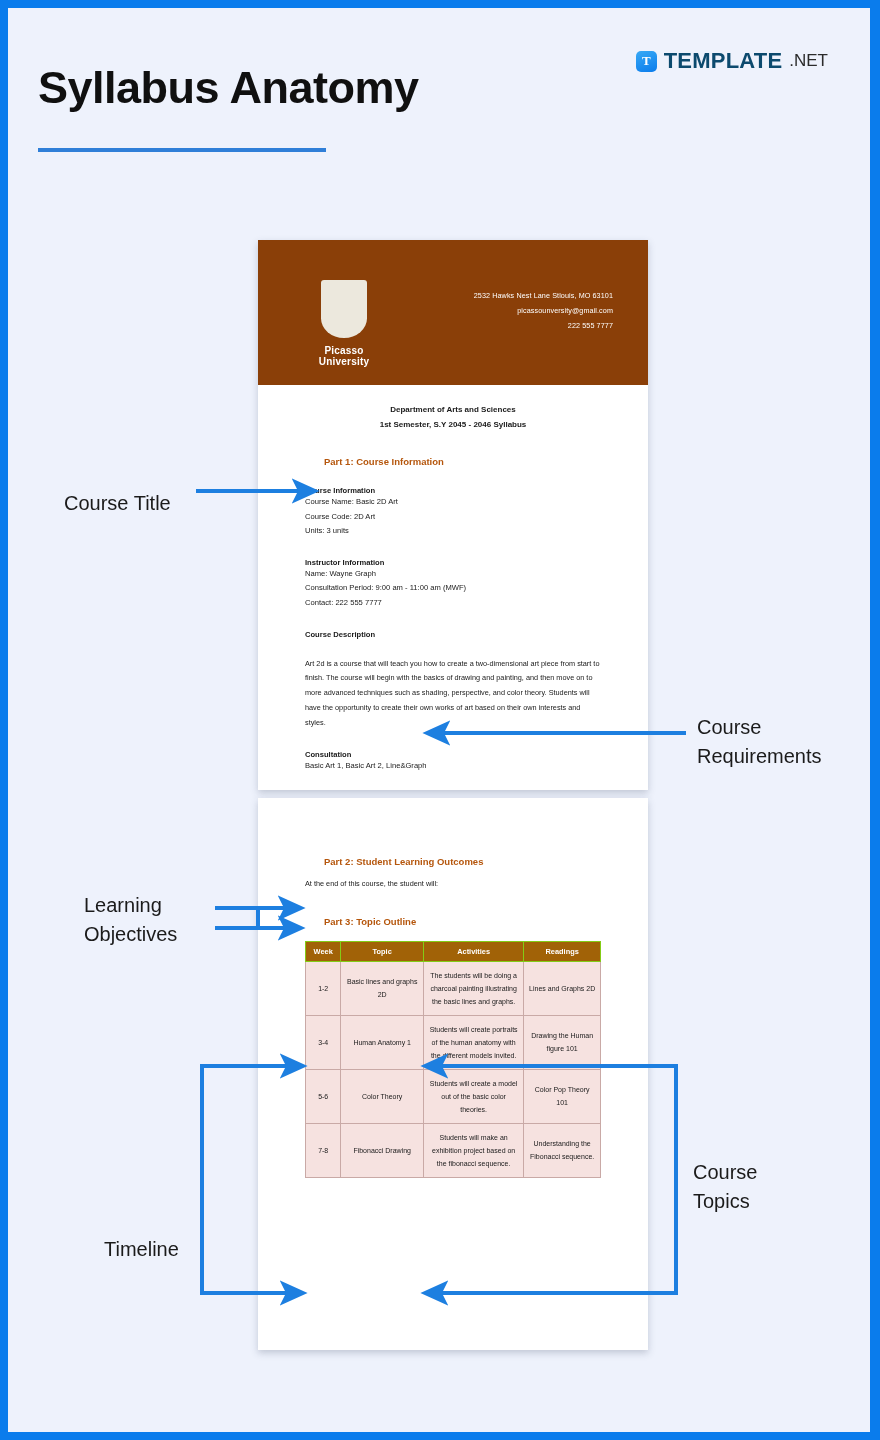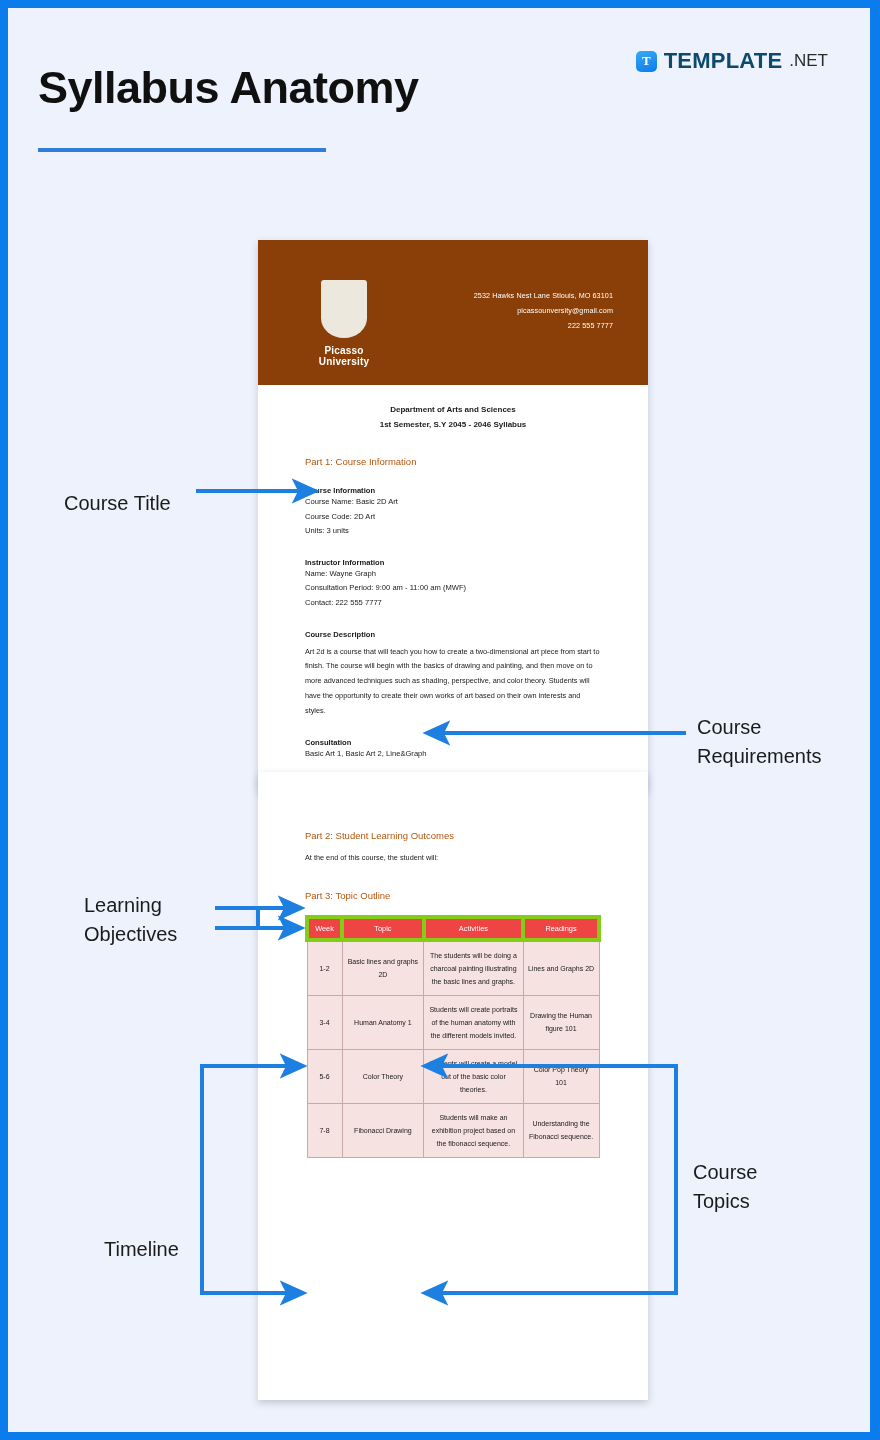--- a/index.html
+++ b/index.html
@@ -77,21 +77,21 @@
 
   
   .page {
     position: absolute;
     left: 258px;
     width: 390px;
     background: #ffffff;
     box-shadow: 0 3px 7px rgba(60,70,100,0.25);
   }
   .page-1 { top: 240px; height: 550px; }
-  .page-2 { top: 772px; height: 628px; }
+  .page-2 { top: 798px; height: 552px; }
 
   
   .doc-band {
     height: 145px;
     background: #8a3f08;
     position: relative;
   }
   .crest-wrap {
     position: absolute;
     left: 55px;
@@ -131,59 +131,60 @@
   }
   .doc-dept {
     text-align: center;
     font-size: 8px;
     font-weight: bold;
     line-height: 14.5px;
   }
   .part-head {
     color: #b5560c;
     font-size: 9.5px;
-    font-weight: normal;
+    font-weight: bold;
     margin-top: 24px;
+    margin-left: 19px;
   }
   .sub-head {
     font-size: 7.6px;
     font-weight: bold;
     margin-top: 19px;
   }
   .doc-line {
     font-size: 7.6px;
     line-height: 14.6px;
   }
   .doc-para {
     font-size: 7.3px;
     line-height: 14.8px;
-    margin-top: 6px;
+    margin-top: 18px;
     text-align: left;
   }
   .doc-list {
     margin: 8px 0 0 22px;
     font-size: 7.4px;
     line-height: 21px;
   }
   .doc-list li { padding-left: 4px; }
 
   
   .outline-table {
     margin-top: 14px;
     border-collapse: collapse;
     width: 100%;
     table-layout: fixed;
   }
   .outline-table th {
-    background: #ef4444;
+    background: #a16207;
     color: #ffffff;
     font-size: 7.4px;
-    font-weight: normal;
+    font-weight: bold;
     padding: 5px 2px;
-    border: 4px solid #84cc16;
+    border: 1px solid #84cc16;
   }
   .outline-table td {
     background: #f6e2e0;
     color: #1a1a1a;
     font-size: 7px;
     line-height: 13px;
     text-align: center;
     vertical-align: middle;
     padding: 7px 4px;
     border: 1px solid #c9a9a6;

